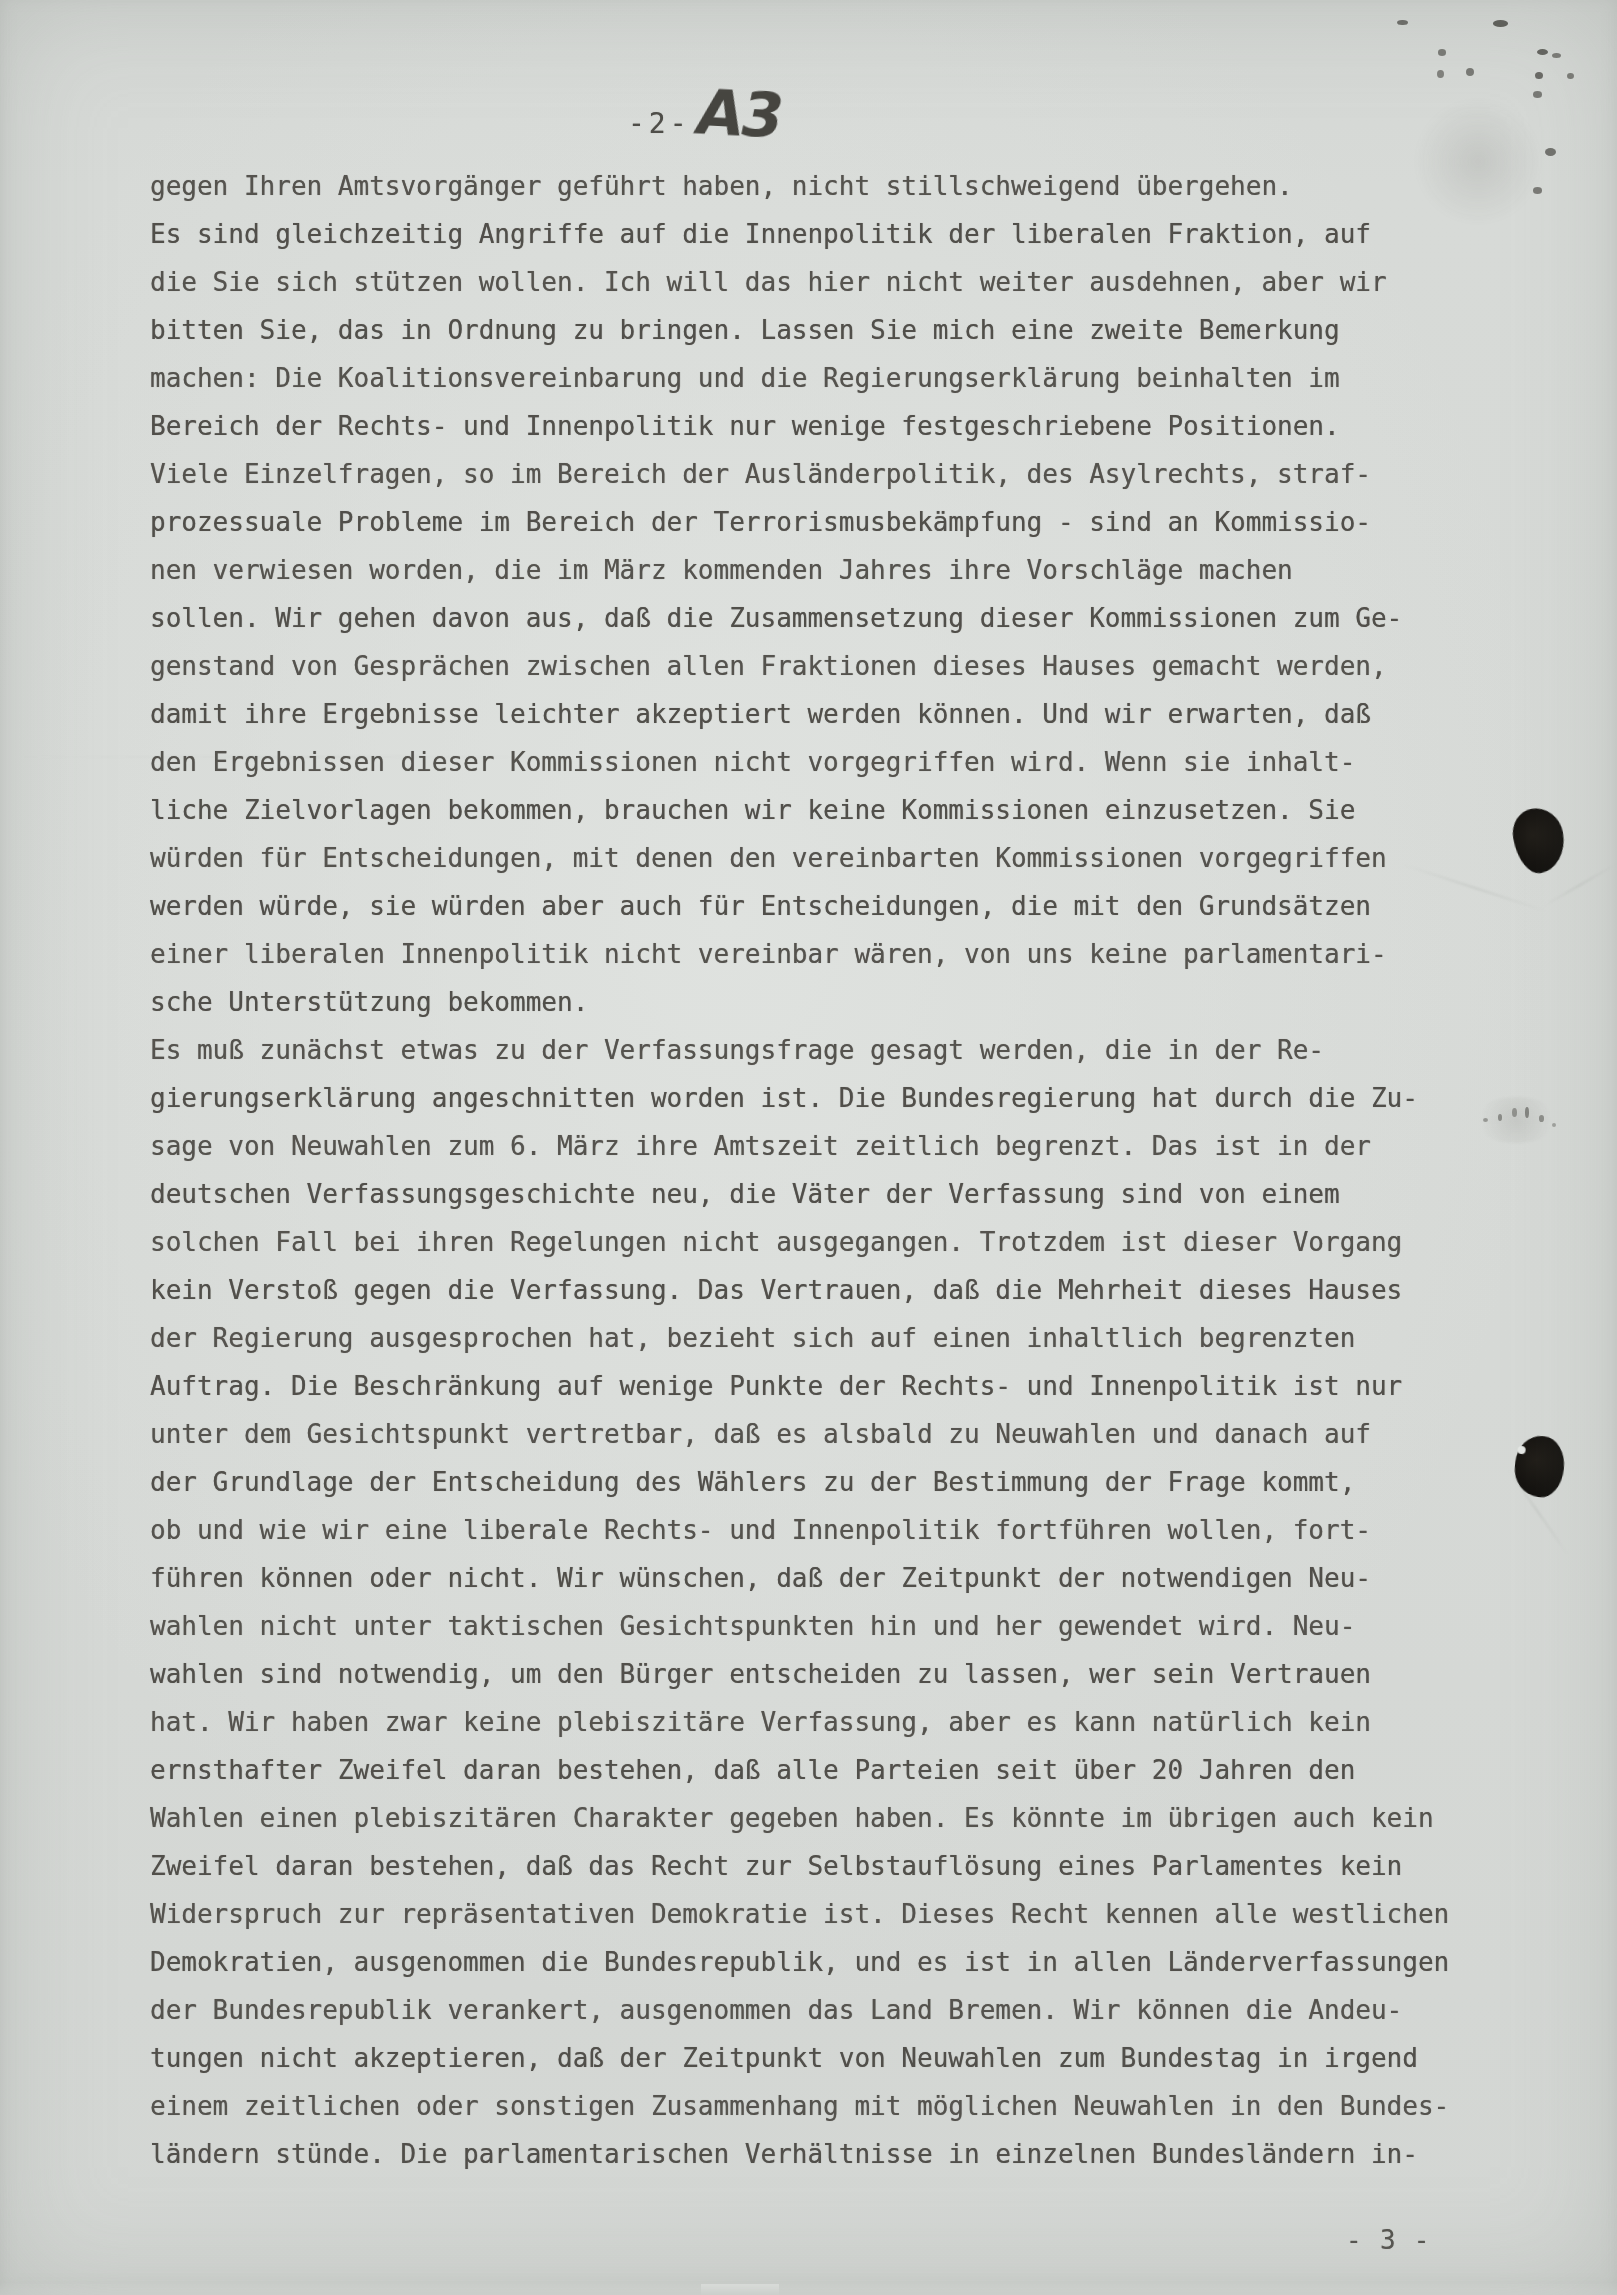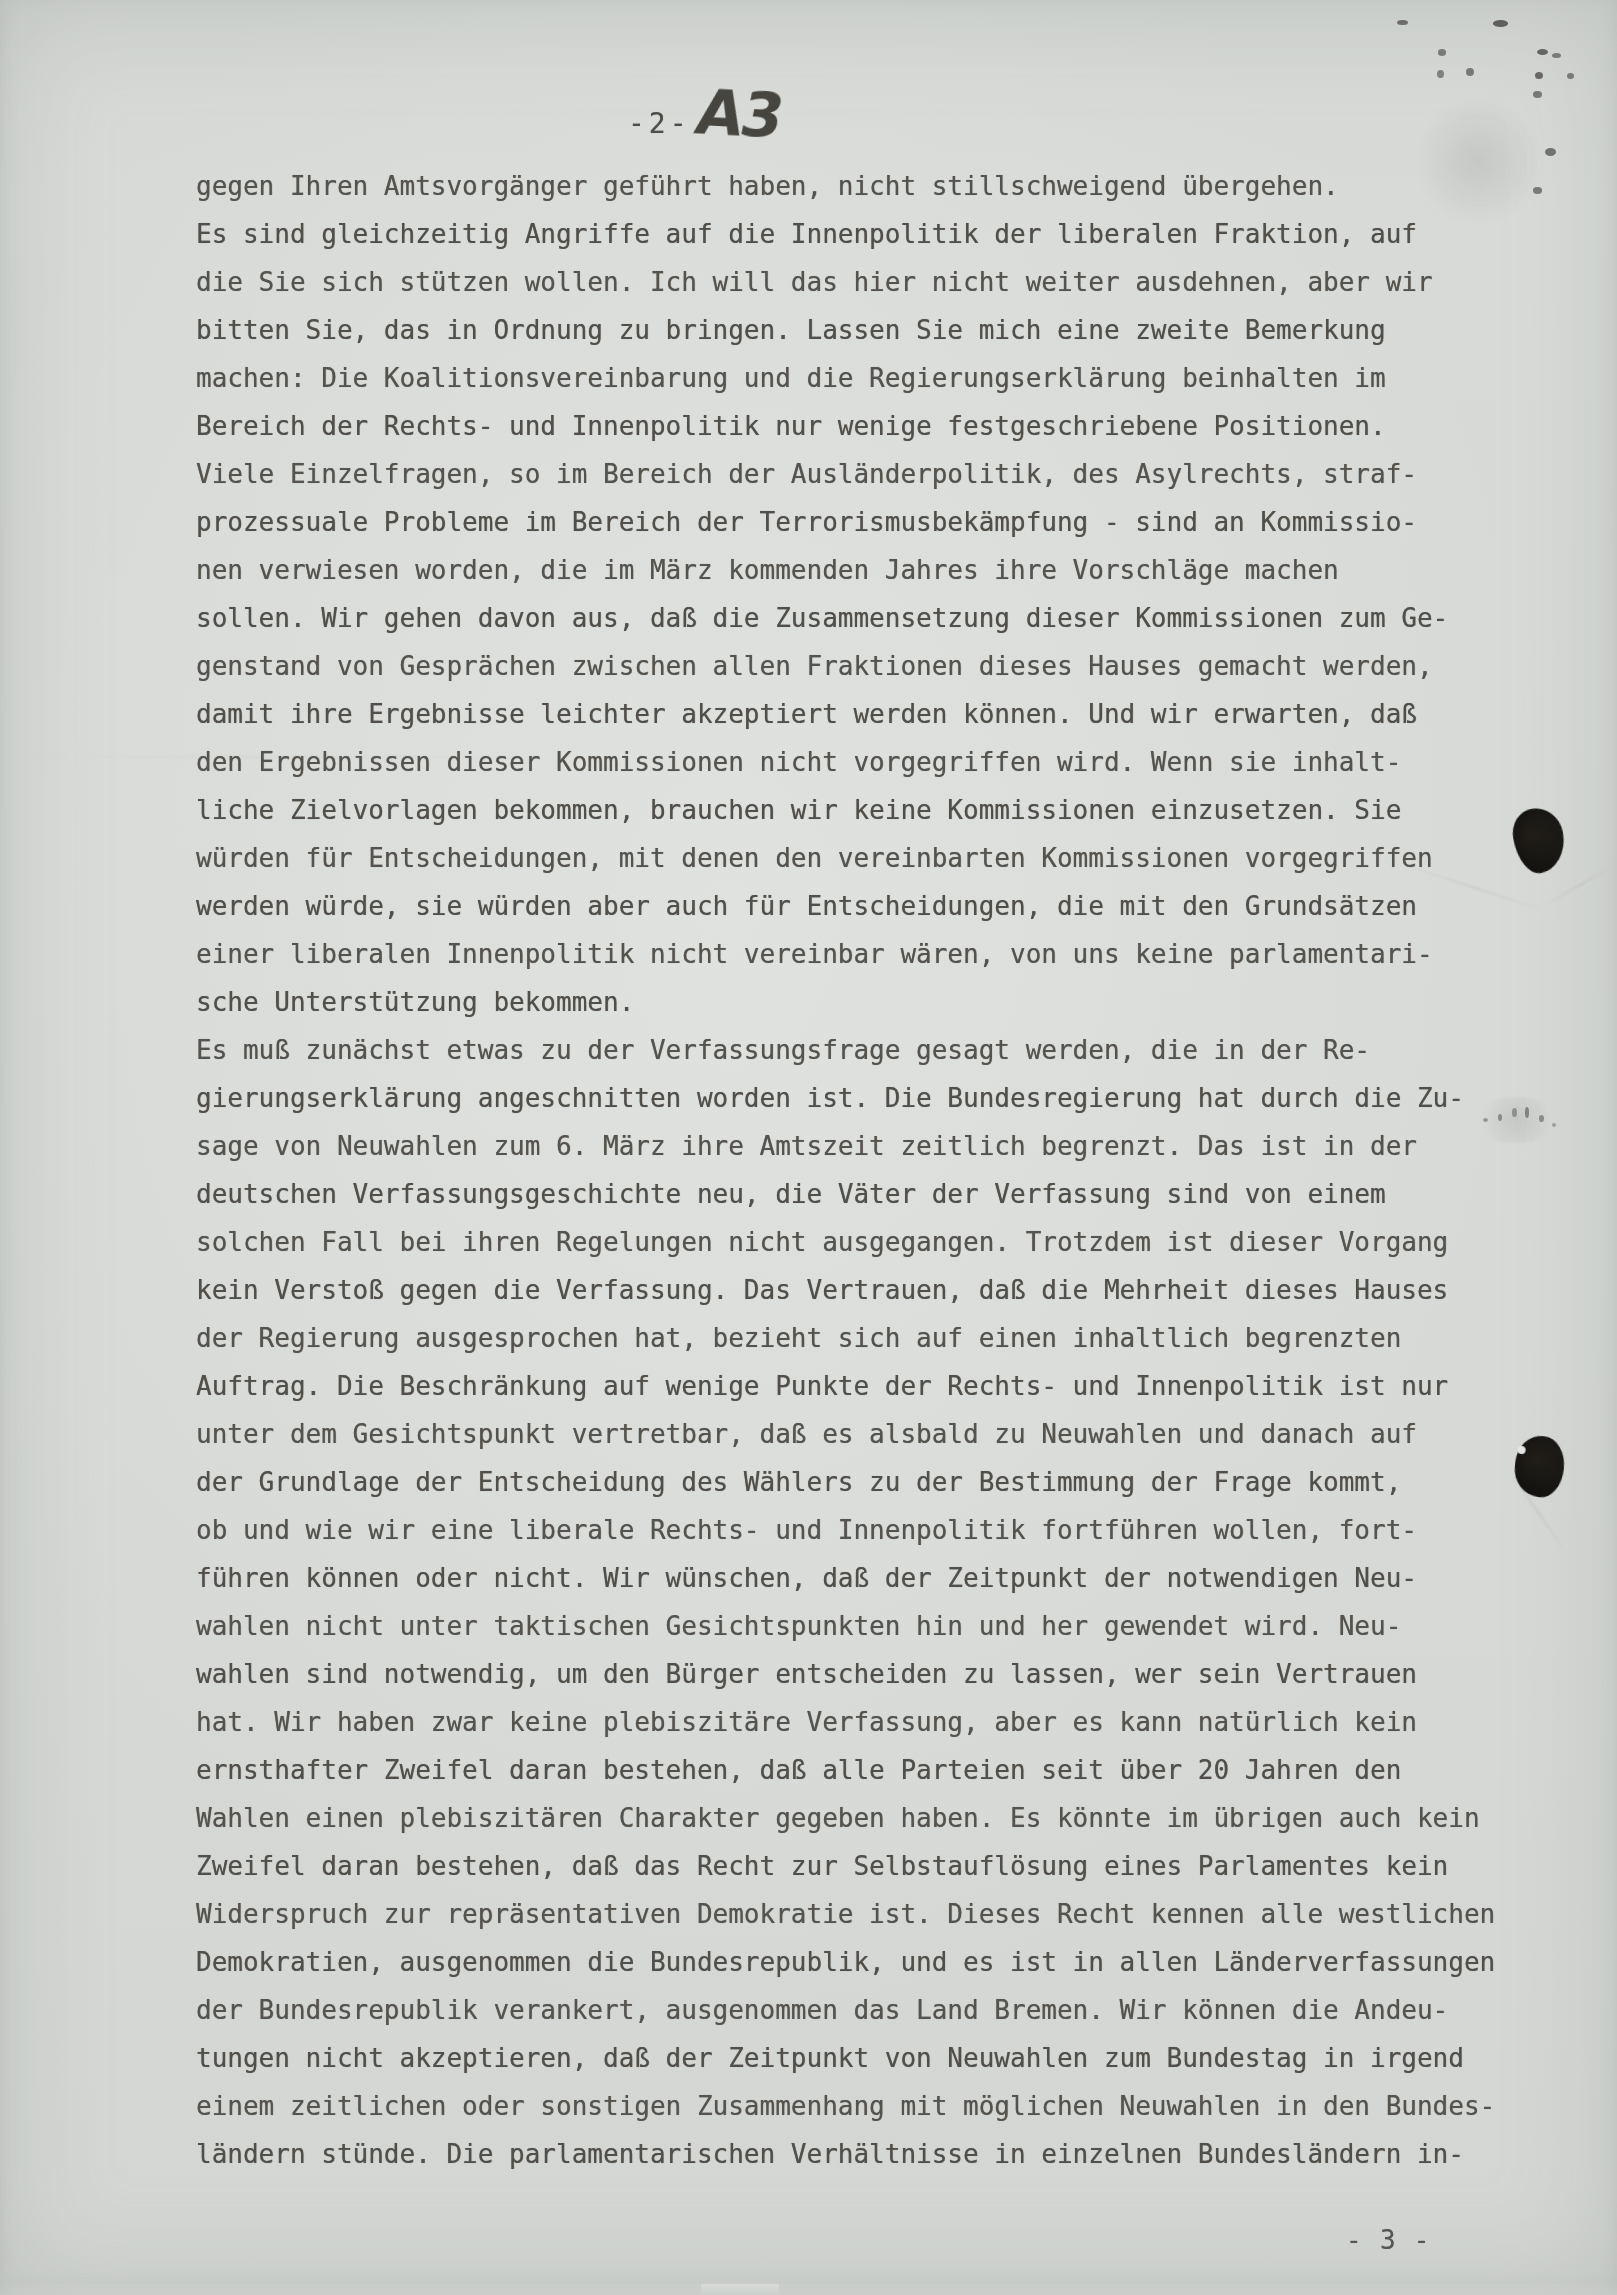--- a/index.html
+++ b/index.html
@@ -56,21 +56,21 @@
     left: 150px;
     top: 162px;
     width: 1386px;
     font-size: 26px;
     line-height: 48px;
     color: #514f4a;
     white-space: pre;
     text-shadow: 0 0 0.7px rgba(80,79,74,0.55), 0.4px 0.4px 0.3px rgba(90,89,84,0.25);
     filter: blur(0.2px);
   }
-  .textblock .line { height: 48px; margin-left: 46px; }
+  .textblock .line { height: 48px; }
   .textblock .line:nth-child(odd) { opacity: 0.97; }
   .page-num-bottom {
     position: absolute;
     left: 1346px;
     top: 2225px;
     font-size: 26px;
     letter-spacing: 1.3px;
     color: #54534e;
     text-shadow: 0 0 0.7px rgba(80,79,74,0.5);
     filter: blur(0.3px);

